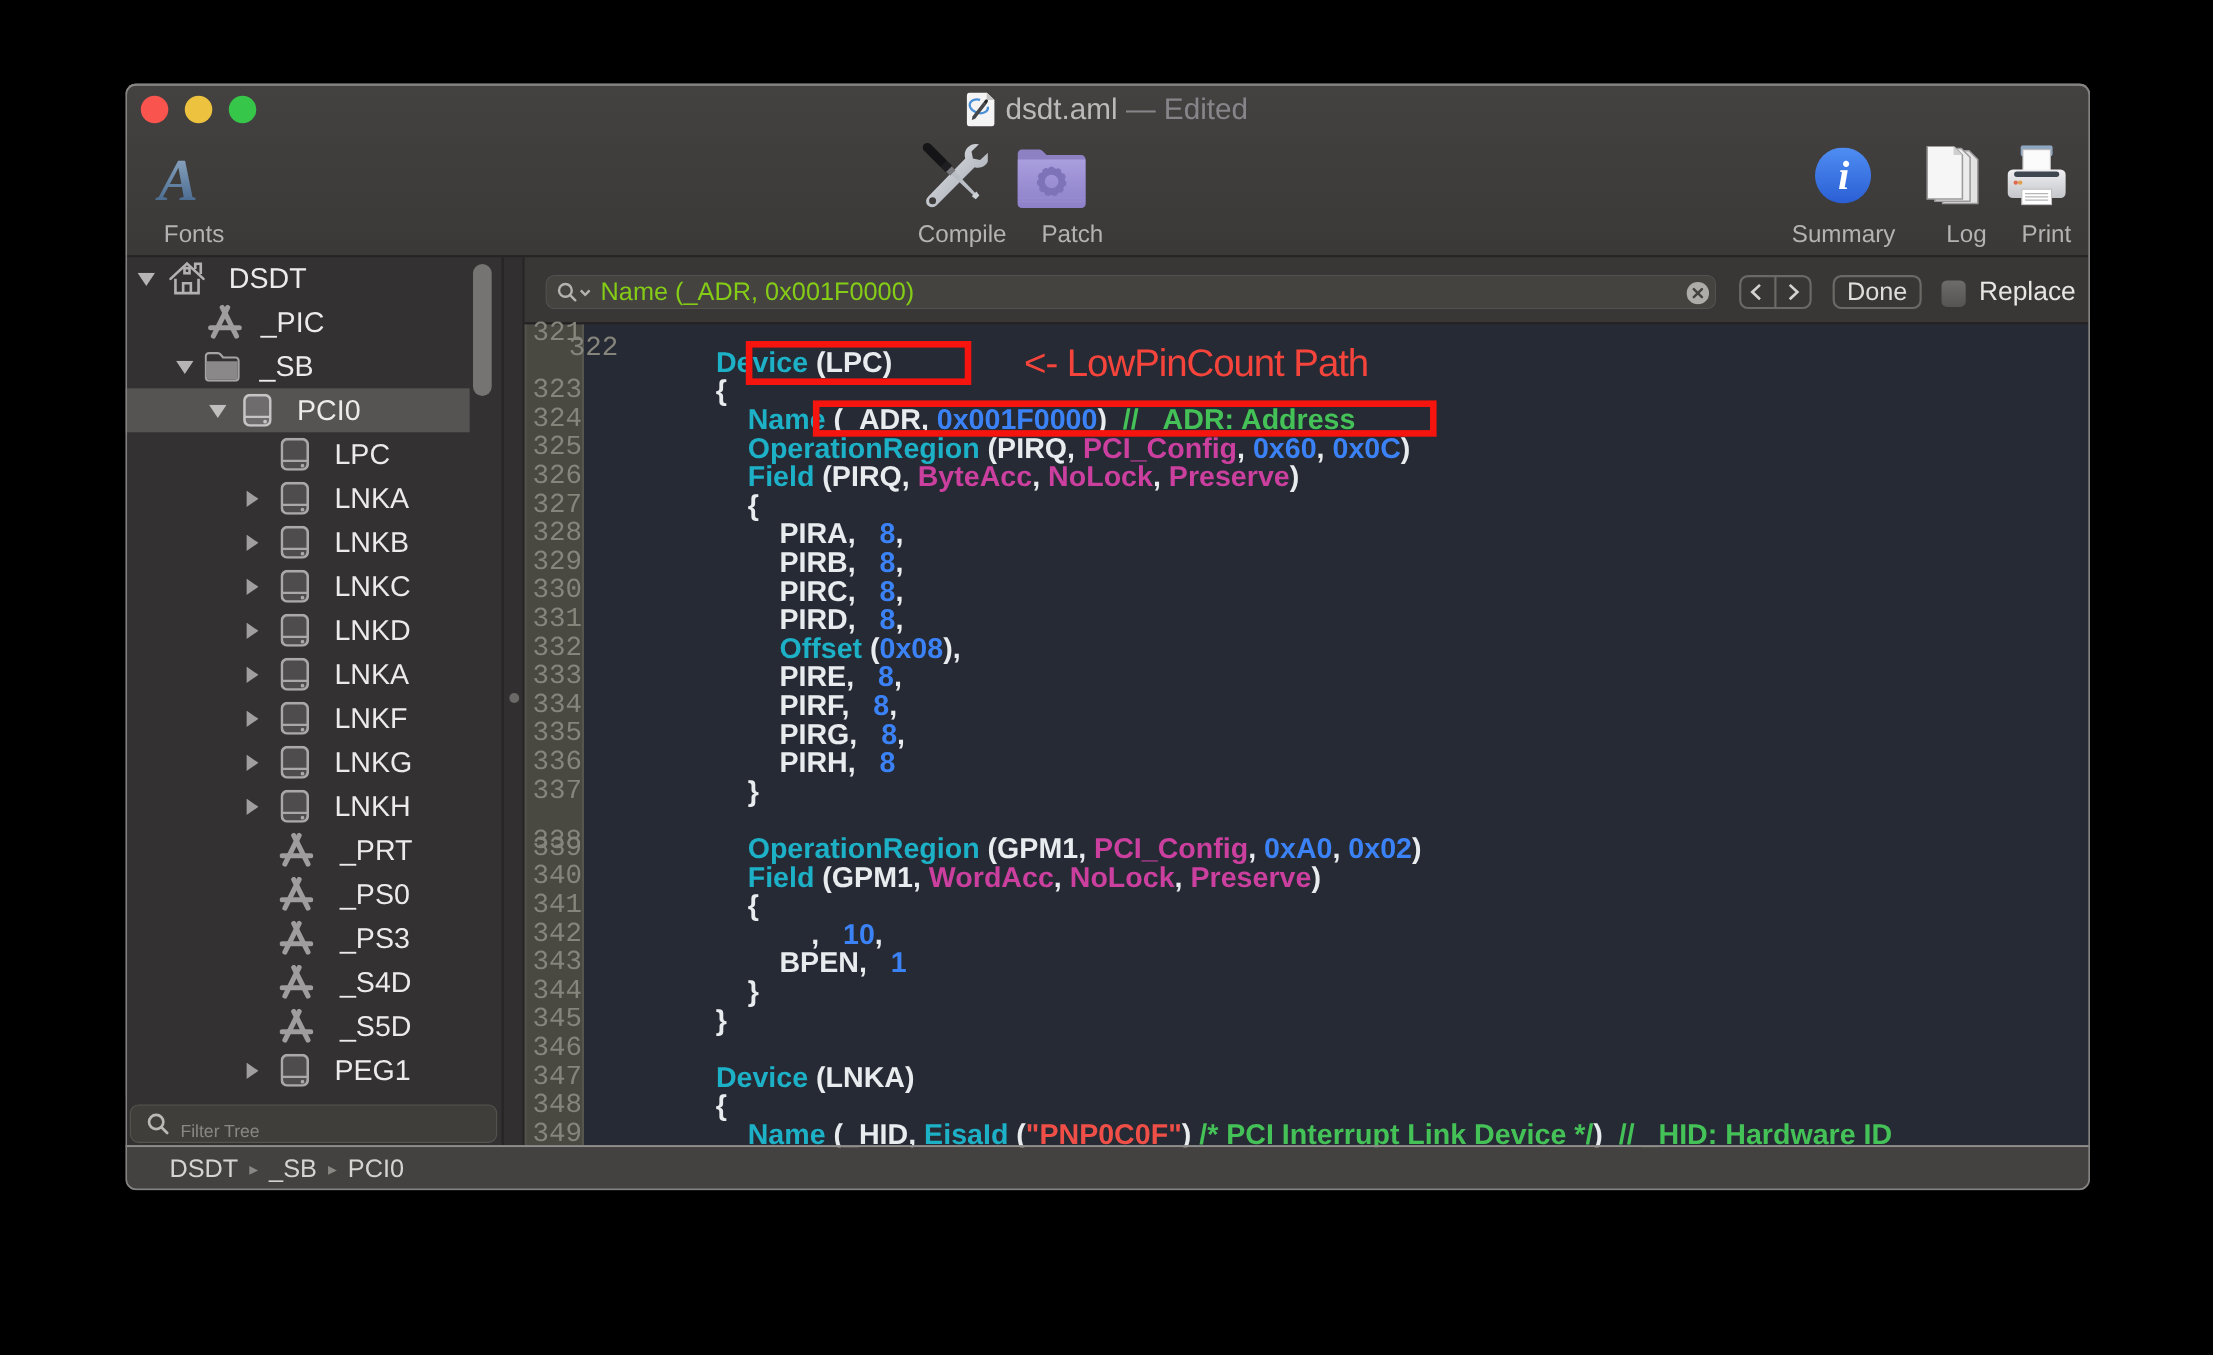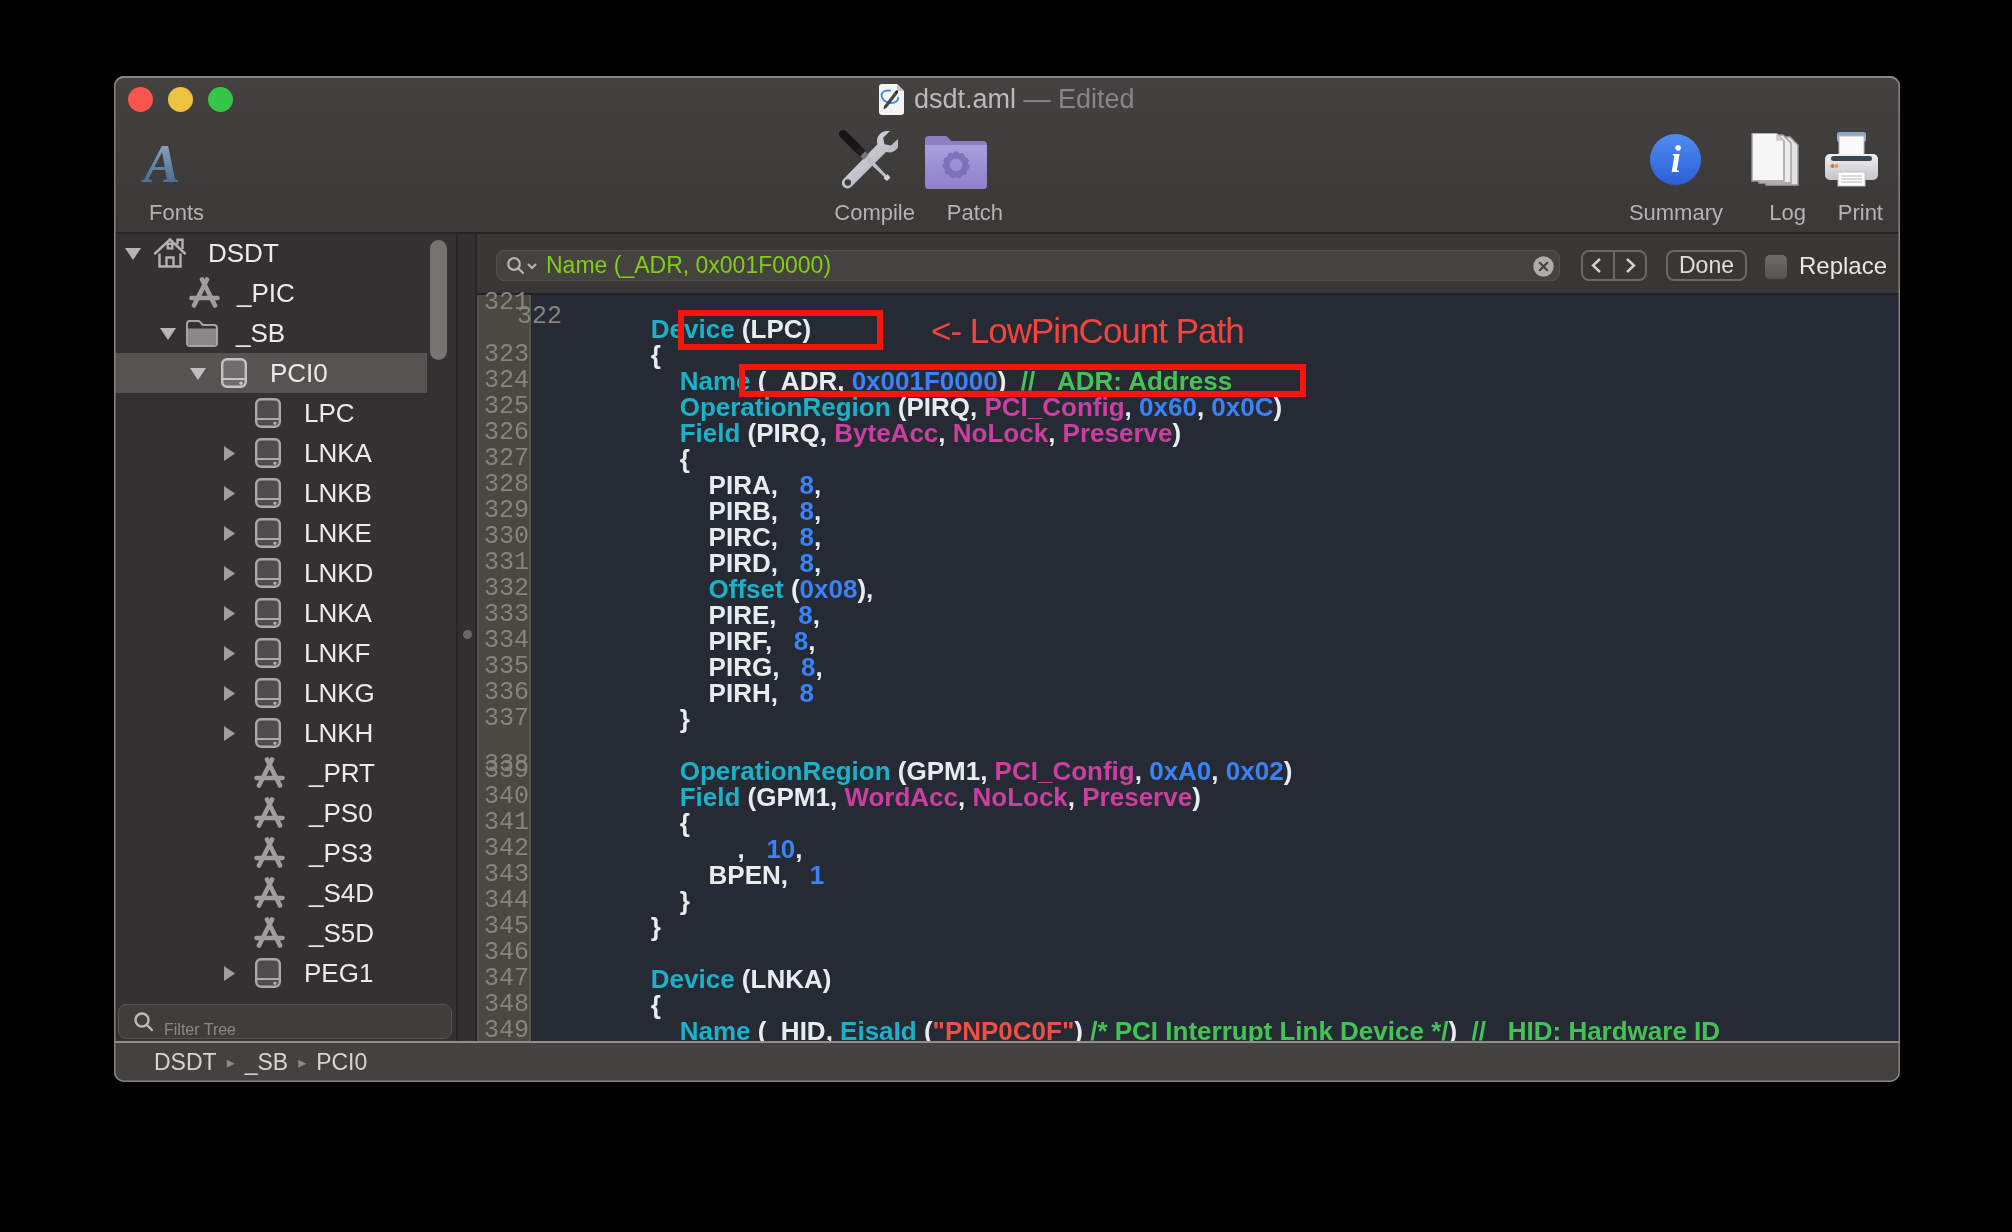--- a/index.html
+++ b/index.html
@@ -226,21 +226,21 @@
   </svg>
   <div class="trow" style="left:190px;top:397px;">LNKB</div>
   <svg class="abs" style="left:110.3px;top:449.5px;" width="11" height="15">
       <polygon points="0,0 11,7.5 0,15" fill="#a09e9e"></polygon>
     </svg>
   <svg class="abs" style="left:141px;top:442px;" width="26" height="30" viewBox="0 0 26 30">
     <rect x="1.2" y="1.2" width="23.6" height="27.6" rx="5" fill="#4e4c4c" stroke="#aaa8a8" stroke-width="2.4"></rect>
     <line x1="1.2" y1="21" x2="24.8" y2="21" stroke="#aaa8a8" stroke-width="2"></line>
     <circle cx="20" cy="25.3" r="1.7" fill="#aaa8a8"></circle>
   </svg>
-  <div class="trow" style="left:190px;top:437px;">LNKE</div>
+  <div class="trow" style="left:190px;top:437px;">LNKC</div>
   <svg class="abs" style="left:110.3px;top:489.5px;" width="11" height="15">
       <polygon points="0,0 11,7.5 0,15" fill="#a09e9e"></polygon>
     </svg>
   <svg class="abs" style="left:141px;top:482px;" width="26" height="30" viewBox="0 0 26 30">
     <rect x="1.2" y="1.2" width="23.6" height="27.6" rx="5" fill="#4e4c4c" stroke="#aaa8a8" stroke-width="2.4"></rect>
     <line x1="1.2" y1="21" x2="24.8" y2="21" stroke="#aaa8a8" stroke-width="2"></line>
     <circle cx="20" cy="25.3" r="1.7" fill="#aaa8a8"></circle>
   </svg>
   <div class="trow" style="left:190px;top:477px;">LNKD</div>
   <svg class="abs" style="left:110.3px;top:529.5px;" width="11" height="15">

